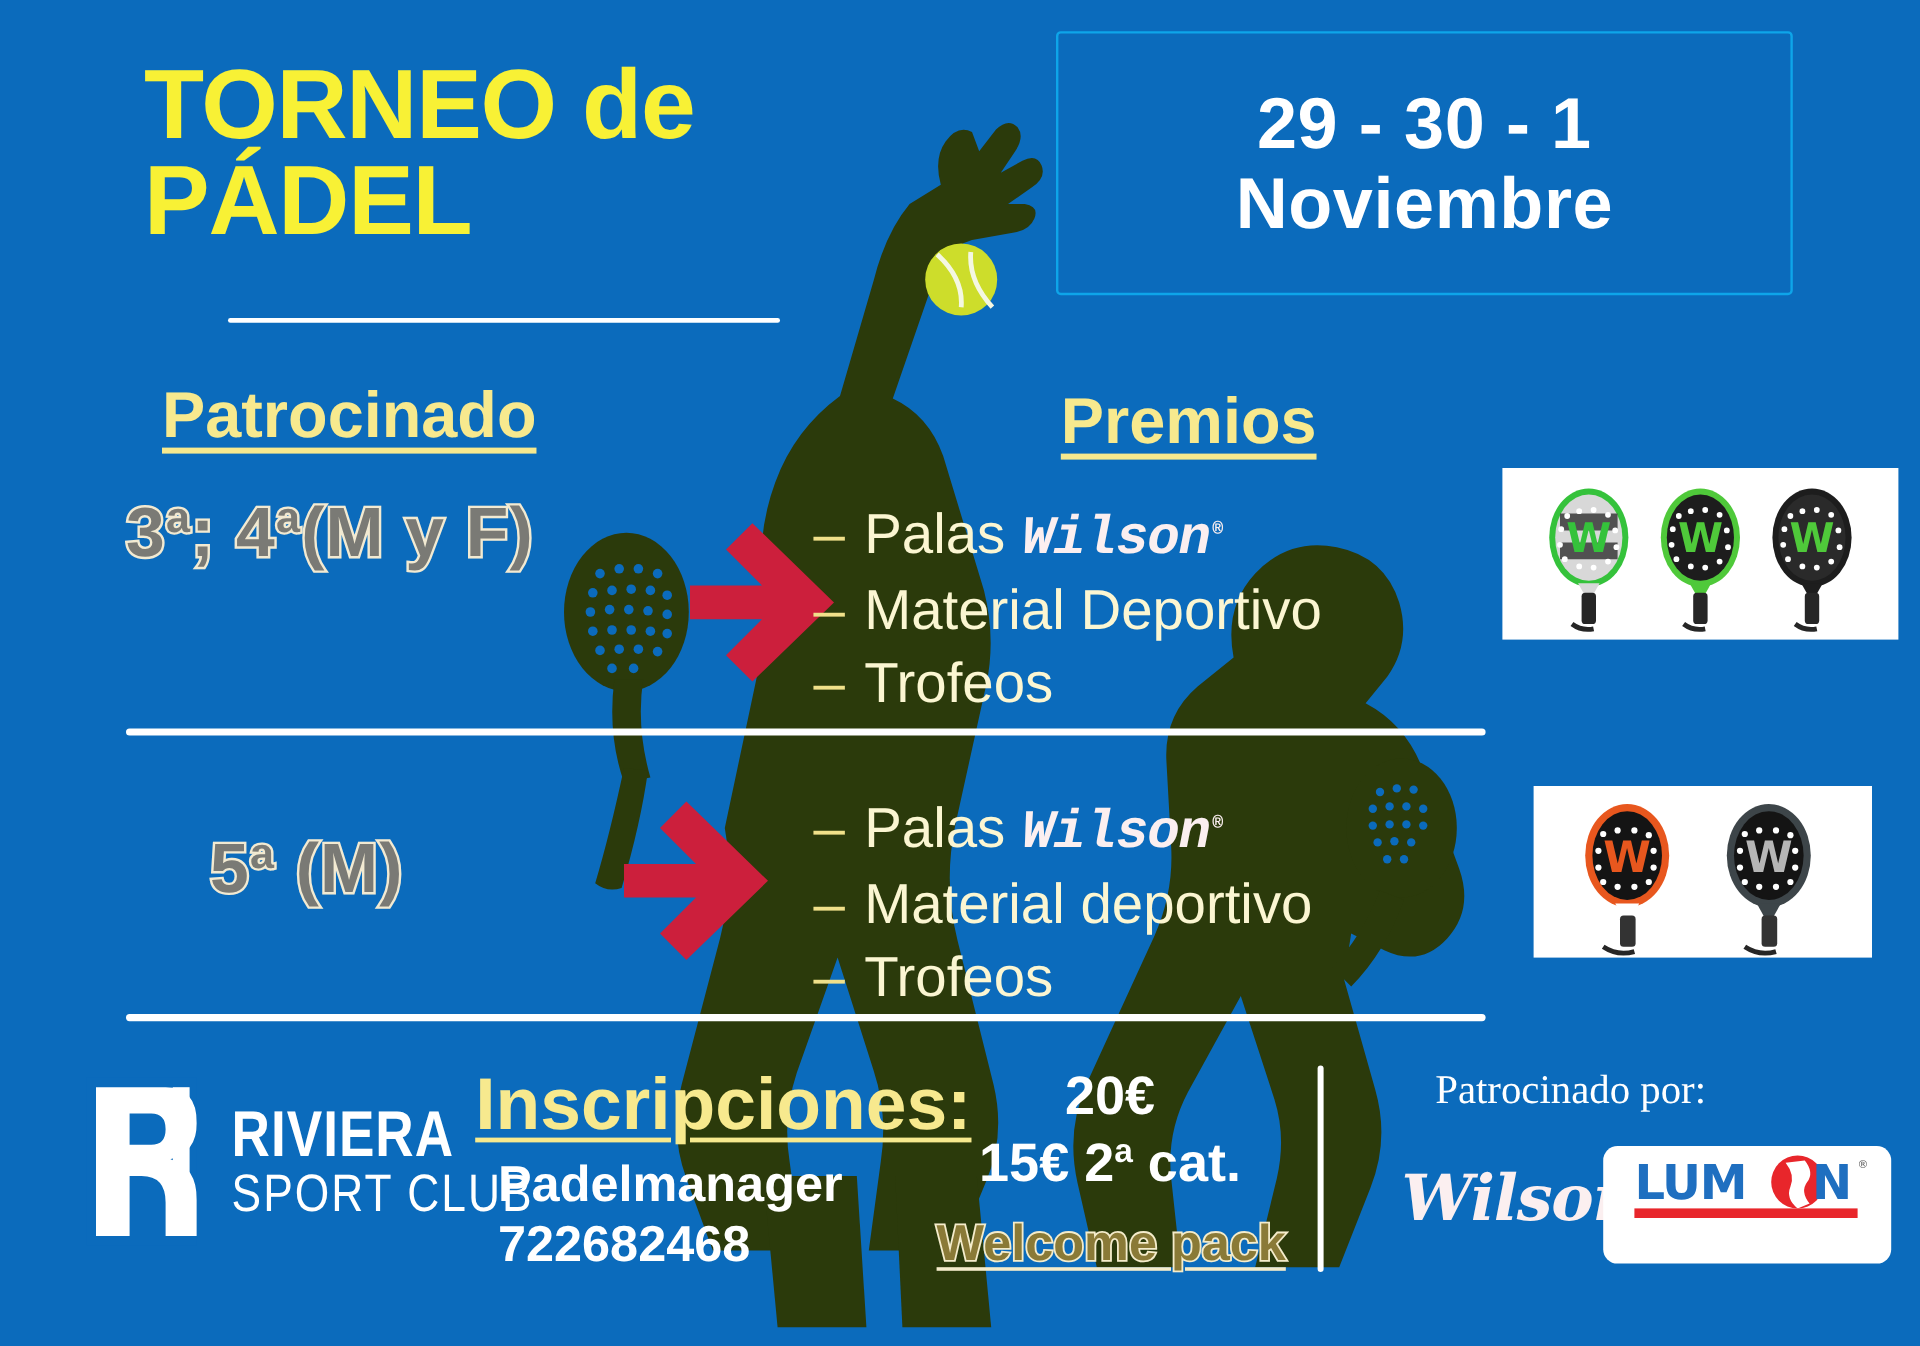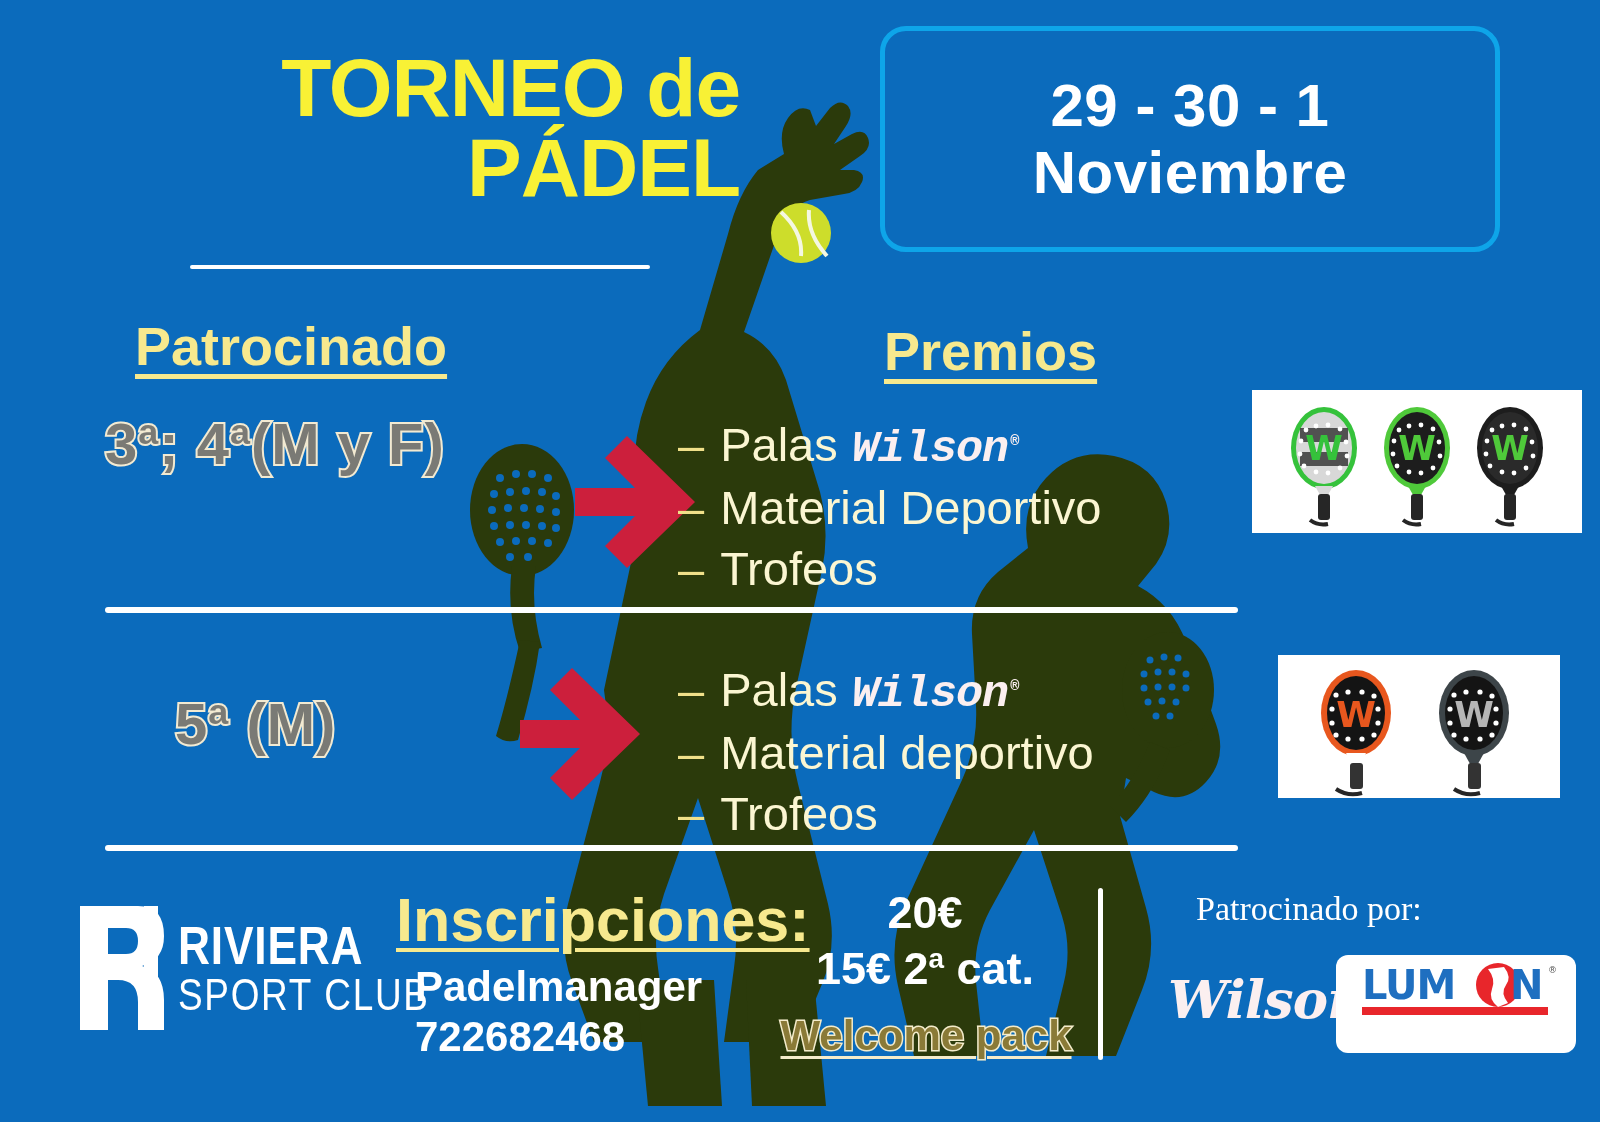--- a/index.html
+++ b/index.html
@@ -13,35 +13,35 @@
     background:#0b6bbc;
     overflow:hidden;
   }
 
   
   .silho{position:absolute;left:0;top:0;width:1600px;height:1122px;pointer-events:none;}
 
   
   #title{
     position:absolute;left:120px;top:48px;width:620px;
-    text-align:right;
+    text-align:left;
     color:#f8f135;
     font-size:82px;line-height:0.97;
     font-weight:700;
     letter-spacing:-1px;
   }
   #title-rule{
     position:absolute;left:190px;top:265px;width:460px;height:4px;
     background:#ffffff;border-radius:2px;
   }
 
   
   #date-box{
     position:absolute;left:880px;top:26px;width:610px;height:216px;
-    border:5px solid #0ea5e9;border-radius:26px;
+    border:2px solid #0ea5e9;border-radius:4px;
     display:flex;align-items:center;justify-content:center;
   }
   #date-text{
     color:#ffffff;font-size:60px;line-height:1.12;font-weight:700;
     text-align:center;letter-spacing:0.5px;
   }
 
   
   .sec-head{
     position:absolute;color:#f7e98e;font-weight:700;
@@ -93,21 +93,21 @@
   #vdiv{position:absolute;left:1098px;top:888px;width:5px;height:172px;background:#ffffff;border-radius:3px;}
 
   
   .photo-card{
     position:absolute;background:#ffffff;overflow:hidden;
   }
   #rackets1{left:1252px;top:390px;width:330px;height:143px;}
   #rackets2{left:1278px;top:655px;width:282px;height:143px;}
 
   
-  #riviera{position:absolute;left:72px;top:898px;display:flex;align-items:center;gap:14px;}
+  #riviera{position:absolute;left:72px;top:898px;display:flex;align-items:center;gap:29px;}
   #riviera-word{display:flex;flex-direction:column;line-height:0.92;}
   #riv-name{
     color:#fff;font-size:54px;font-weight:700;
     letter-spacing:1px;transform:scaleX(0.82);transform-origin:left center;
   }
   #riv-sub{
     color:#fff;font-size:44px;font-weight:300;
     letter-spacing:2px;transform:scaleX(0.84);transform-origin:left center;
     margin-top:4px;
   }

